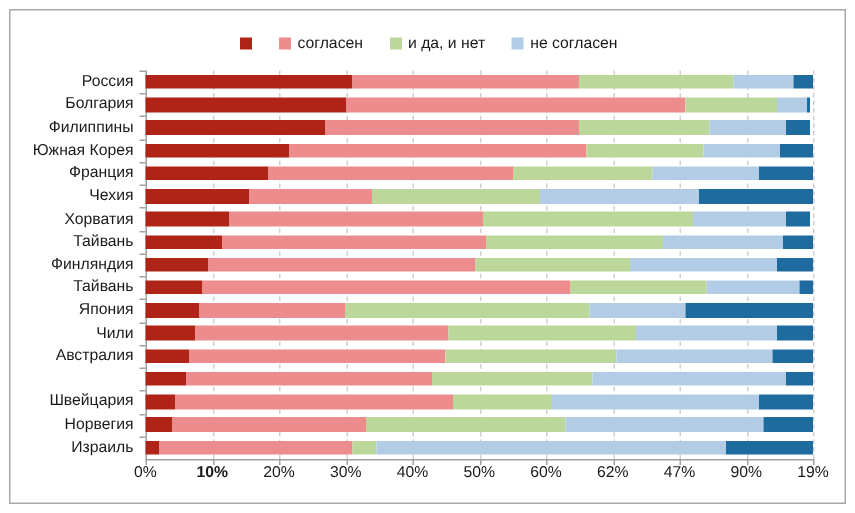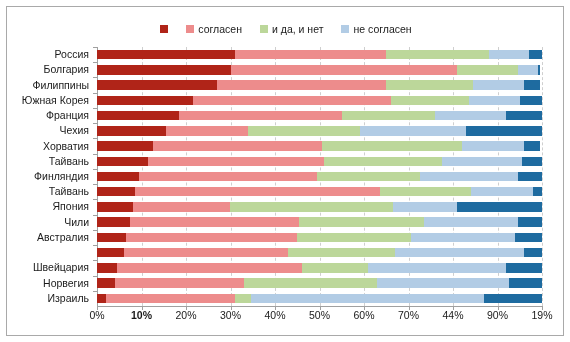--- a/index.html
+++ b/index.html
@@ -367,23 +367,23 @@
           <div class="x-label" style="left: 89px;">20%</div>
           <div class="x-tick" style="left: 133.5px;"></div>
           <div class="x-label" style="left: 133.5px;">30%</div>
           <div class="x-tick" style="left: 178px;"></div>
           <div class="x-label" style="left: 178px;">40%</div>
           <div class="x-tick" style="left: 222.5px;"></div>
           <div class="x-label" style="left: 222.5px;">50%</div>
           <div class="x-tick" style="left: 267px;"></div>
           <div class="x-label" style="left: 267px;">60%</div>
           <div class="x-tick" style="left: 311.5px;"></div>
-          <div class="x-label" style="left: 311.5px;">70%</div>
+          <div class="x-label" style="left: 311.5px;">62%</div>
           <div class="x-tick" style="left: 356px;"></div>
-          <div class="x-label" style="left: 356px;">44%</div>
+          <div class="x-label" style="left: 356px;">47%</div>
           <div class="x-tick" style="left: 400.5px;"></div>
           <div class="x-label" style="left: 400.5px;">90%</div>
           <div class="x-tick" style="left: 445px;"></div>
           <div class="x-label" style="left: 445px;">19%</div>
         </div>
     </div>
 
   </div>
 </div>
 

